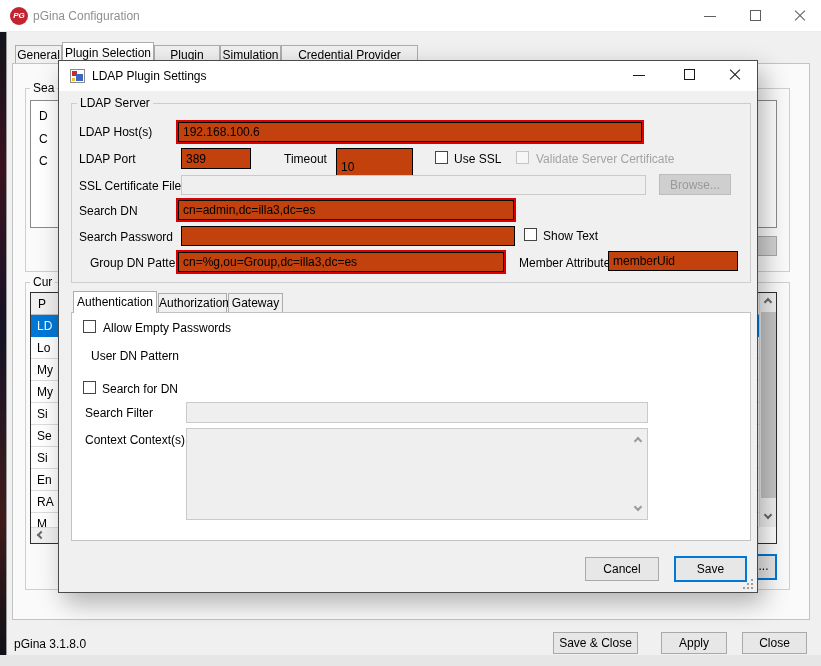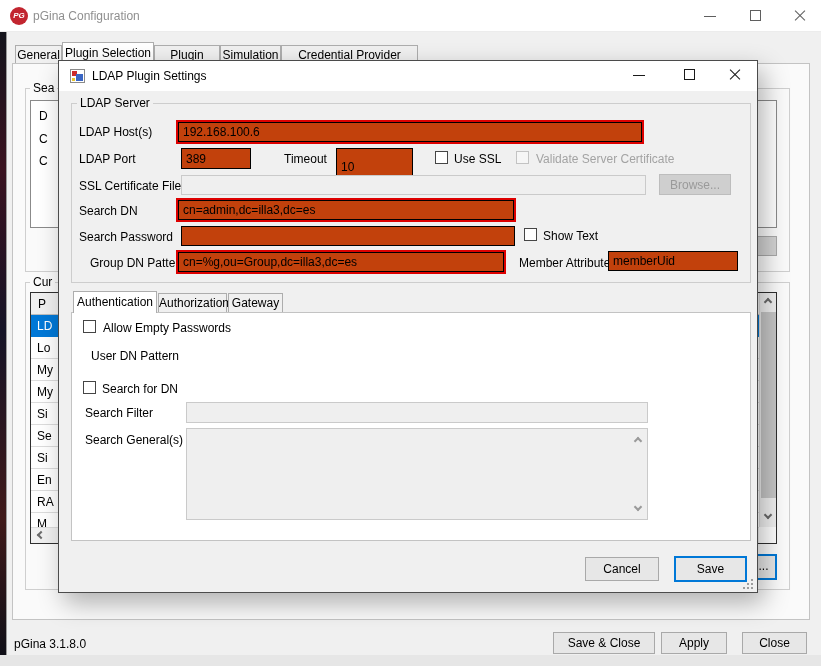--- a/index.html
+++ b/index.html
@@ -140,21 +140,21 @@
     </div>
 
     <div class="sbar" style="left:0; top:234px; width:728px; height:16px; border-top:1px solid #dcdcdc;">
       <span class="chev chev-left" style="left:7px; top:4px;"></span>
     </div>
   </div>
 
   <div class="btn primary" style="left:750px; top:554px; width:27px; height:26px; line-height:20px;">...</div>
 
   <div class="lbl" style="left:14px; top:636px;">pGina 3.1.8.0</div>
-  <button class="btn" style="left:553px; top:632px; width:102px; height:22px;">Save &amp; Close</button>
+  <button class="btn" style="left:553px; top:632px; width:85px; height:22px;">Save &amp; Close</button>
   <button class="btn" style="left:661px; top:632px; width:66px; height:22px;">Apply</button>
   <button class="btn" style="left:742px; top:632px; width:65px; height:22px;">Close</button>
   <div class="abs win-bottom"></div>
 
   <div class="abs dialog">
     <div class="dlg-titlebar"></div>
     <div class="dlgicon">
         <span class="r"></span>
         <span class="b"></span>
         <span class="y"></span>
@@ -220,21 +220,21 @@
     <div class="lbl" style="left:44px; top:259px;">Allow Empty Passwords</div>
 
     <div class="lbl" style="left:32px; top:287px;">User DN Pattern</div>
 
     <span class="cb" style="left:24px; top:320px;"></span>
     <div class="lbl" style="left:43px; top:320px;">Search for DN</div>
 
     <div class="lbl" style="left:26px; top:344px;">Search Filter</div>
     <input class="inputx" style="left: 127px; top: 341px; width: 462px; height: 21px;" disabled="" value="">
 
-    <div class="lbl" style="left:26px; top:371px;">Search General(s)</div>
+    <div class="lbl" style="left:26px; top:371px;">Context Context(s)</div>
     <div class="abs inp-dis" style="left:127px; top:367px; width:462px; height:92px; border:1px solid #cacaca; background:#efefef;">
       <span class="chev chev-up" style="right:6px; top:9px; position:absolute; border-color:#9a9a9a;"></span>
       <span class="chev chev-down" style="right:6px; bottom:9px; position:absolute; border-color:#9a9a9a;"></span>
     </div>
 
     <button class="btn" style="left:526px; top:496px; width:74px; height:24px;">Cancel</button>
     <button class="btn primary" style="left:615px; top:495px; width:73px; height:26px;">Save</button>
     <div class="grip" style="left:684px; top:518px;"></div>
   </div>
 

